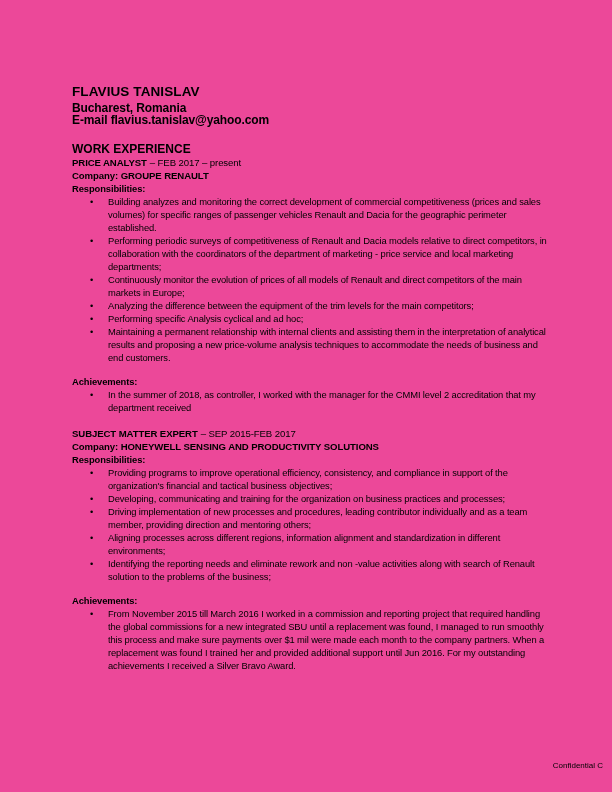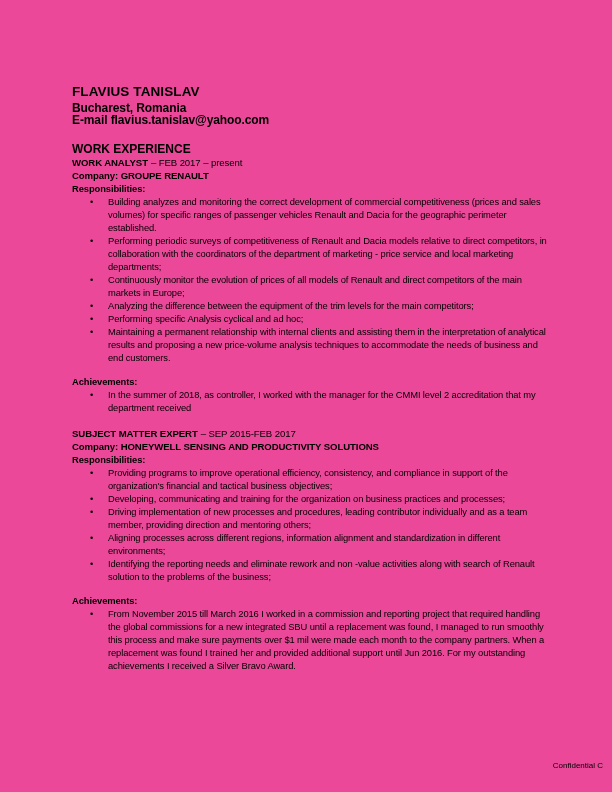--- a/index.html
+++ b/index.html
@@ -110,21 +110,21 @@
   <div class="content">
 
     <h1 class="person-name">FLAVIUS TANISLAV</h1>
     <div class="contact-line">Bucharest, Romania</div>
     <div class="contact-line">E-mail flavius.tanislav@yahoo.com</div>
 
     <div class="section-heading">WORK EXPERIENCE</div>
 
     <section class="job first">
       <div class="job-title-line">
-        <span class="job-title">WORK ANALYST</span><span class="job-dates">– FEB 2017 – present</span>
+        <span class="job-title">PRICE ANALYST</span><span class="job-dates">– FEB 2017 – present</span>
       </div>
       <div class="job-company">Company: GROUPE RENAULT</div>
       <div class="list-label">Responsibilities:</div>
       <ul class="bullets">
         <li>
             <span class="bullet-text">Building analyzes and monitoring the correct development of commercial competitiveness (prices and sales volumes) for specific ranges of passenger vehicles Renault and Dacia for the geographic perimeter established.</span>
           </li>
         <li>
             <span class="bullet-text">Performing periodic surveys of competitiveness of Renault and Dacia models relative to direct competitors, in collaboration with the coordinators of the department of marketing - price service and local marketing departments;</span>
           </li>

